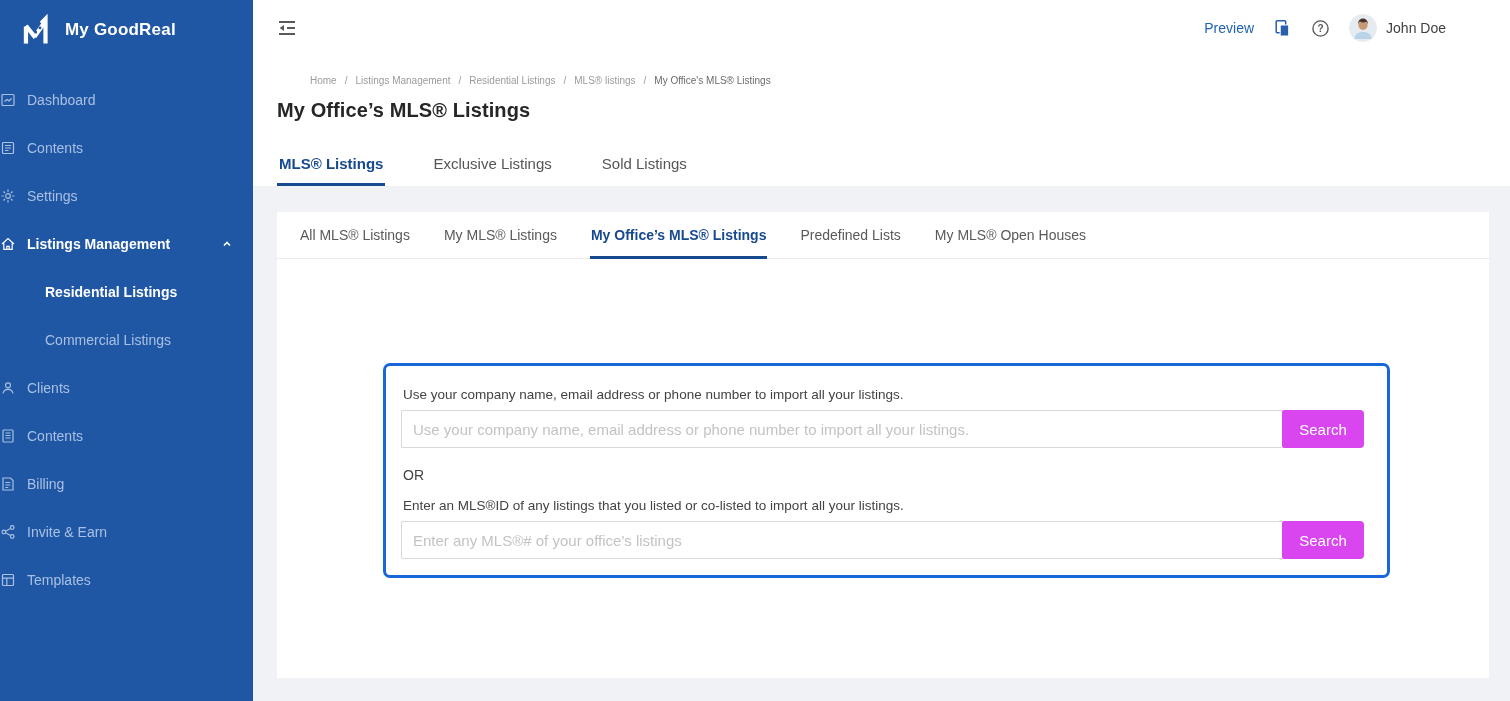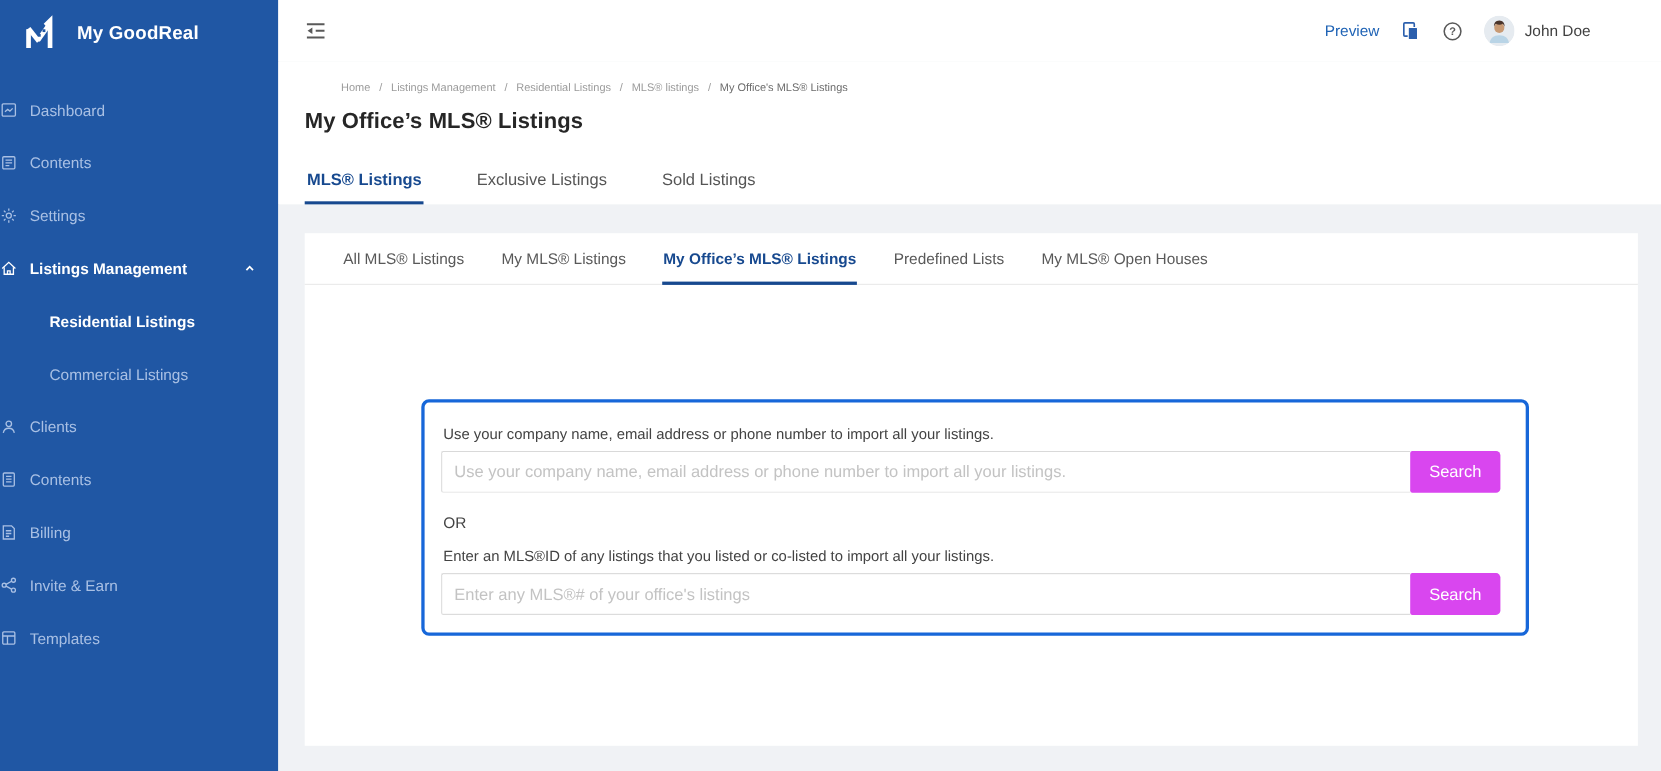--- a/index.html
+++ b/index.html
@@ -10,21 +10,21 @@
     background: #f0f2f5;
     color: #262626;
   }
 
   
   .sidebar {
     width: 253px; min-width: 253px; height: 701px;
     background: #2057a4; color: #fff;
     display: flex; flex-direction: column;
   }
-  .logo-row { display: flex; align-items: center; height: 60px; padding-left: 20px; gap: 16px; }
+  .logo-row { display: flex; align-items: center; height: 60px; padding-left: 20px; gap: 11px; }
   .logo-m { width: 34px; height: 34px; display: inline-flex; }
   .logo-text { font-size: 17px; font-weight: bold; color: #fff; letter-spacing: .2px; }
   .menu { margin-top: 16px; }
   .menu-item {
     height: 48px; display: flex; align-items: center;
     font-size: 14px; color: #a9c0e4;
     cursor: pointer; position: relative; white-space: nowrap;
   }
   .menu-item .mi-icon { width: 16px; height: 16px; margin-right: 11px; display: inline-flex; flex: none; }
   .menu-item.active { color: #ffffff; font-weight: bold; }
@@ -61,21 +61,21 @@
   .main-tabs { margin-top: auto; display: flex; gap: 46px; }
   .main-tab {
     font-size: 15px; color: #555; padding: 0 2px 11px;
     cursor: pointer; border-bottom: 3px solid transparent;
   }
   .main-tab.active { color: #17498f; font-weight: bold; border-bottom-color: #17498f; }
 
   
   .content { flex: 1; background: #f0f2f5; padding: 26px 21px 23px 24px; }
   .card { background: #fff; width: 1212px; height: 466px; }
-  .sub-tabs { display: flex; gap: 32px; padding-left: 34px; border-bottom: 1px solid #e9e9e9; }
+  .sub-tabs { display: flex; gap: 32px; padding-left: 22px; border-bottom: 1px solid #e9e9e9; }
   .sub-tab {
     font-size: 14px; color: #595959; padding: 15px 1px 13px;
     cursor: pointer; border-bottom: 3px solid transparent; margin-bottom: -1px;
   }
   .sub-tab.active { color: #17498f; font-weight: bold; border-bottom-color: #17498f; }
 
   .import-panel {
     width: 1007px; height: 215px;
     margin: 104px 0 0 106px;
     border: 3px solid #1767d9; border-radius: 7px;

